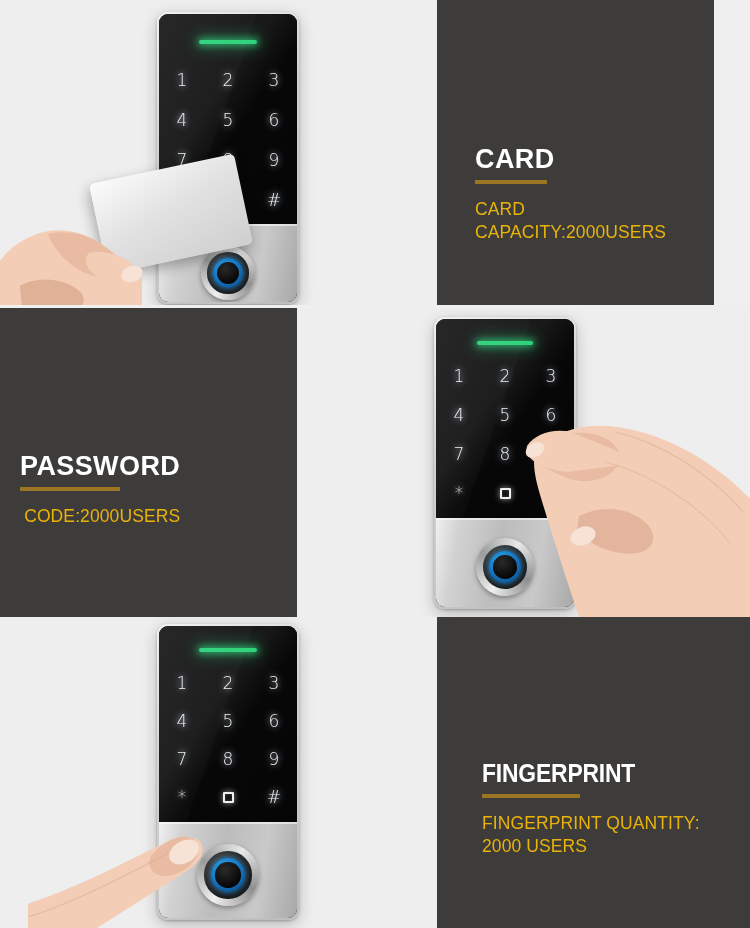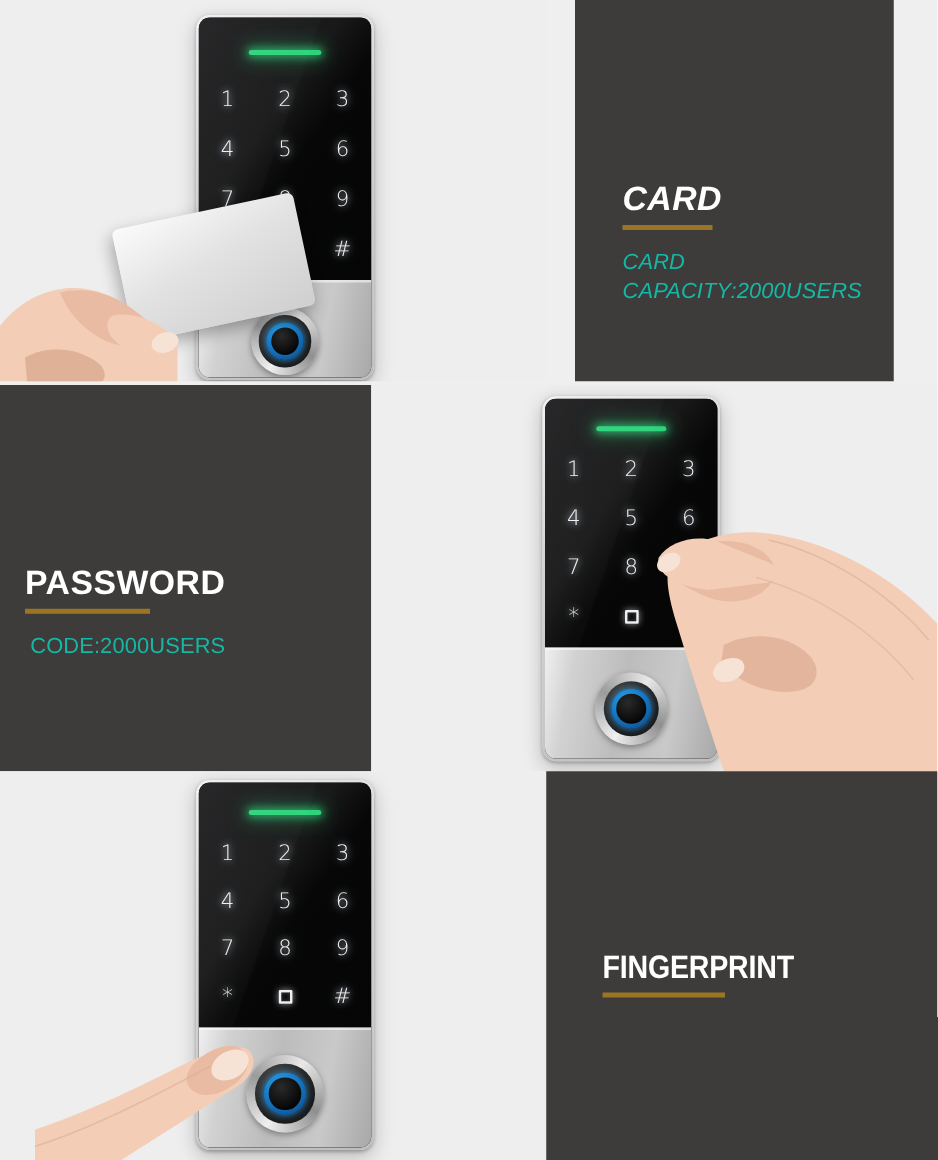--- a/index.html
+++ b/index.html
@@ -22,21 +22,21 @@
 
   
   .panel {
     position: absolute;
     overflow: hidden;
   }
   .panel-light { background: #eeeeee; }
   .panel-dark  { background: #3d3c3a; }
 
   .p-tl { left: 0;   top: 0;   width: 437px; height: 305px; }
-  .p-tr { left: 460px; top: 0; width: 255px; height: 305px; font-style: italic; }
+  .p-tr { left: 437px; top: 0; width: 277px; height: 305px; }
   .p-ml { left: 0;   top: 308px; width: 297px; height: 309px; }
   .p-mr { left: 297px; top: 308px; width: 453px; height: 309px; }
   .p-bl { left: 0;   top: 617px; width: 437px; height: 311px; }
   .p-br { left: 437px; top: 617px; width: 362px; height: 311px; }
 
   
   .textblock { position: absolute; }
 
   .heading {
     color: #ffffff;
@@ -53,21 +53,21 @@
     letter-spacing: -0.2px;
     transform: scaleX(0.88);
     transform-origin: left center;
   }
   .rule {
     height: 4px;
     background: #9c7524;
     margin-top: 7px;
   }
   .subtext {
-    color: #14b8a6;
+    color: #eab308;
     font-size: 17.5px;
     font-weight: normal;
     line-height: 1.28;
     margin: 0;
     padding-top: 14px;
     letter-spacing: 0.1px;
     white-space: pre-line;
   }
 
   .tb-card { left: 38px; top: 145px; }
@@ -376,16 +376,18 @@
                               C 118 32, 132 18, 148 13 C 158 10, 165 12, 168 18 Z"></path>
       <ellipse class="nail" cx="156" cy="27" rx="16" ry="11" transform="rotate(-30 156 27)"></ellipse>
       <path d="M0 92 C 40 80, 92 54, 140 28" fill="none" stroke="#dcab92" stroke-width="1.2" opacity="0.55"></path>
     </svg>
   </div>
 
   <div class="panel panel-dark p-br">
     <div class="textblock tb-fing" style="left:45px; top:143px;">
       <h2 class="heading condensed">FINGERPRINT</h2>
       <div class="rule"></div>
+      <p class="subtext">FINGERPRINT QUANTITY:
+2000 USERS</p>
     </div>
   </div>
 
 </div>
 
 </body></html>

